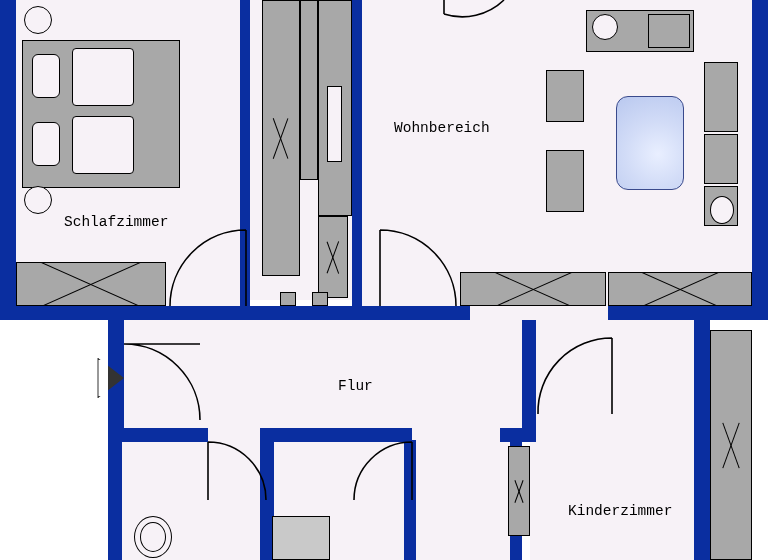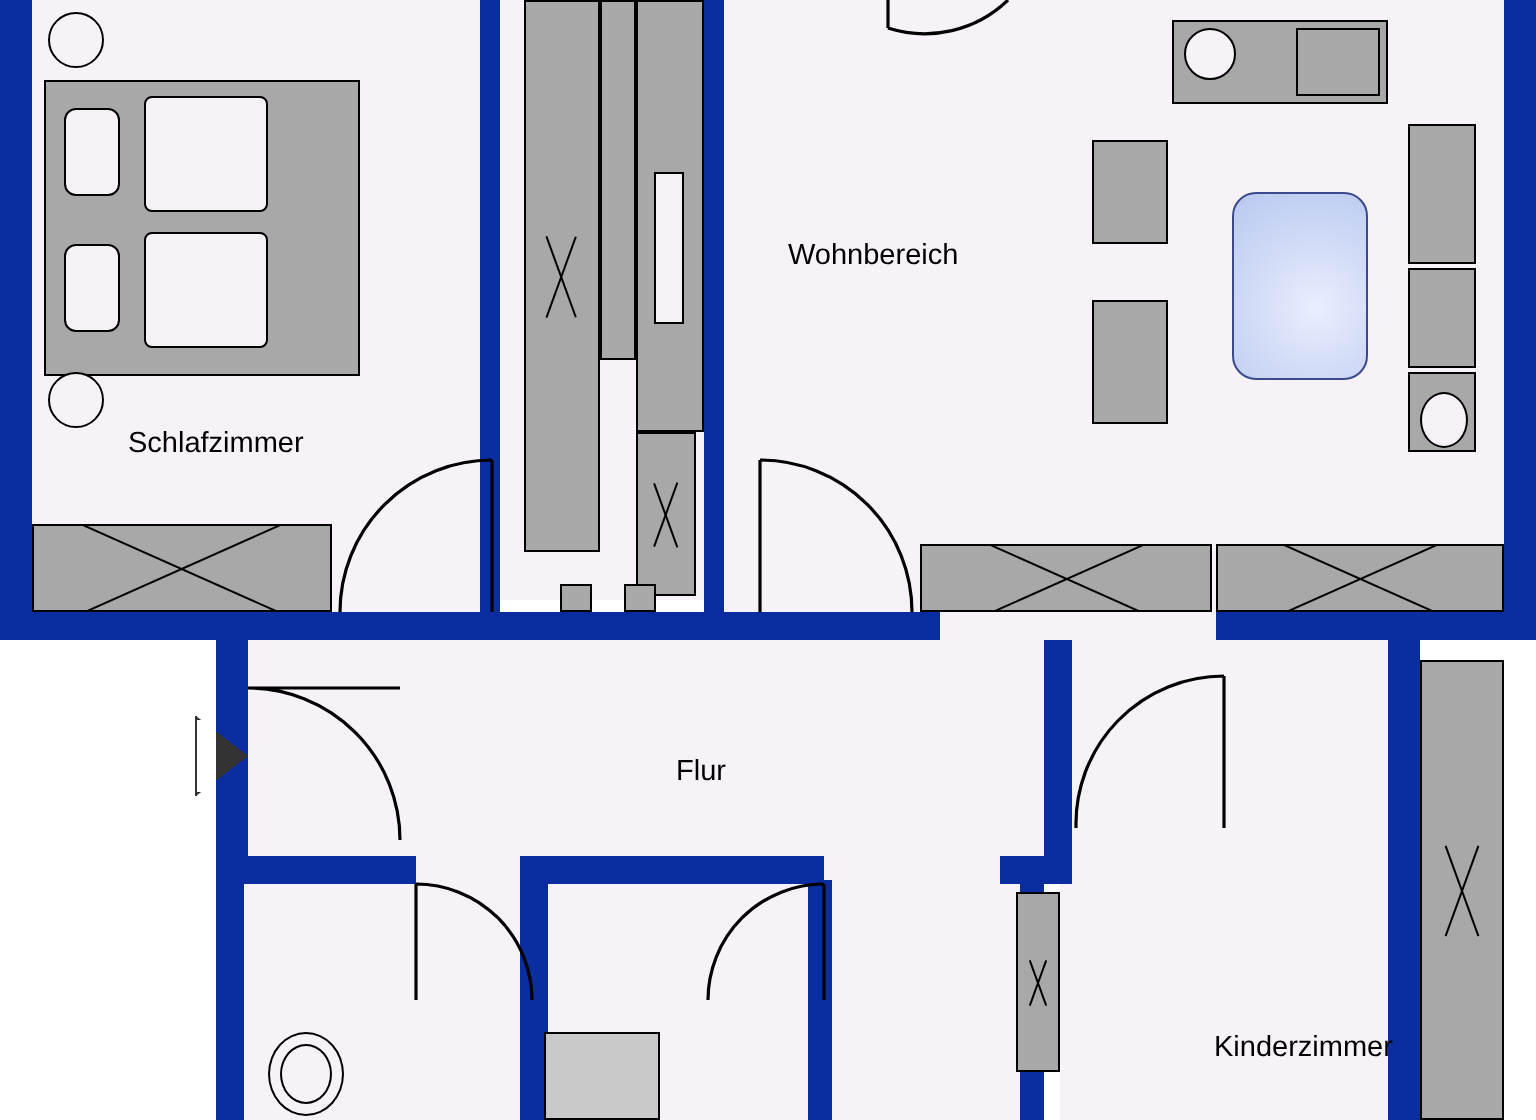--- a/index.html
+++ b/index.html
@@ -29,21 +29,21 @@
   .hatch.x1:before{transform:rotate(var(--a1));}
   .hatch.x1:after{transform:rotate(var(--a2));}
 
   
   .fz{position:absolute;background:#a8a8a8;border:1px solid #000;box-sizing:border-box;}
   .fz.light{background:#c9c9c9;}
   .fz.white{background:#f7f2f7;}
   .round{border-radius:50%;}
 
   .label{
-    position:absolute;color:#000;font-size:14.5px;white-space:nowrap;
+    position:absolute;color:#000;font-size:14.5px;white-space:nowrap;font-family:Liberation Mono, monospace;
   }
 
   svg.ov{position:absolute;left:0;top:0;width:768px;height:560px;pointer-events:none;}
 </style>
 </head>
 <body>
 
 <div id="plan">
 
   <div class="floor" style="left:14px;top:0;width:232px;height:318px;"></div>
@@ -144,15 +144,15 @@
 
     <polygon points="98,358 124,378 98,398" fill="#333333"></polygon>
 
     <rect x="18" y="360" width="90" height="36" fill="#ffffff" stroke="none"></rect>
     <line x1="98" y1="358" x2="98" y2="398" stroke="#333333" stroke-width="1"></line>
   </svg>
 
   <div class="label" style="left:64px;top:214px;">Schlafzimmer</div>
   <div class="label" style="left:394px;top:120px;">Wohnbereich</div>
   <div class="label" style="left:338px;top:378px;">Flur</div>
-  <div class="label" style="left:568px;top:516px;margin-left:39px;">Kinderzimmer</div>
+  <div class="label" style="left:568px;top:503px;">Kinderzimmer</div>
 
 </div>
 
 </body></html>

